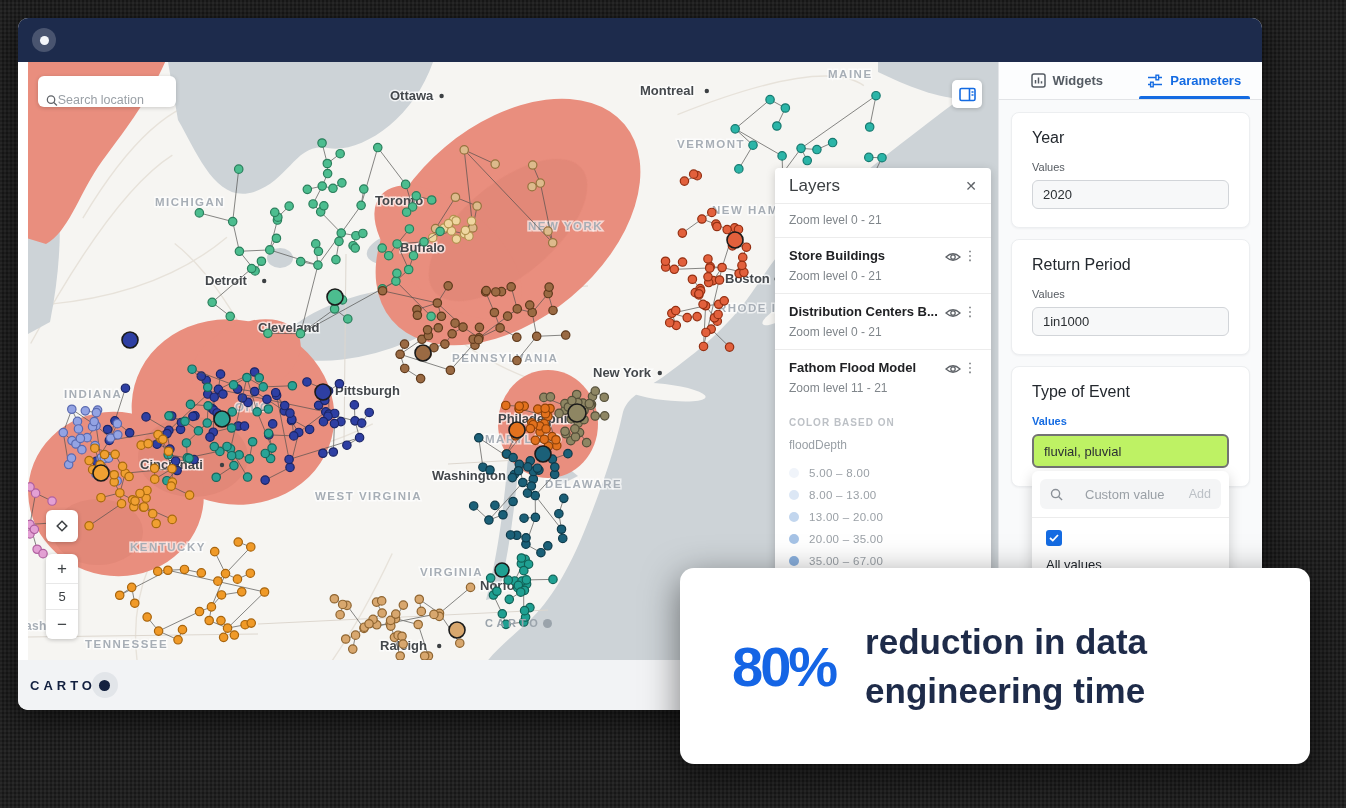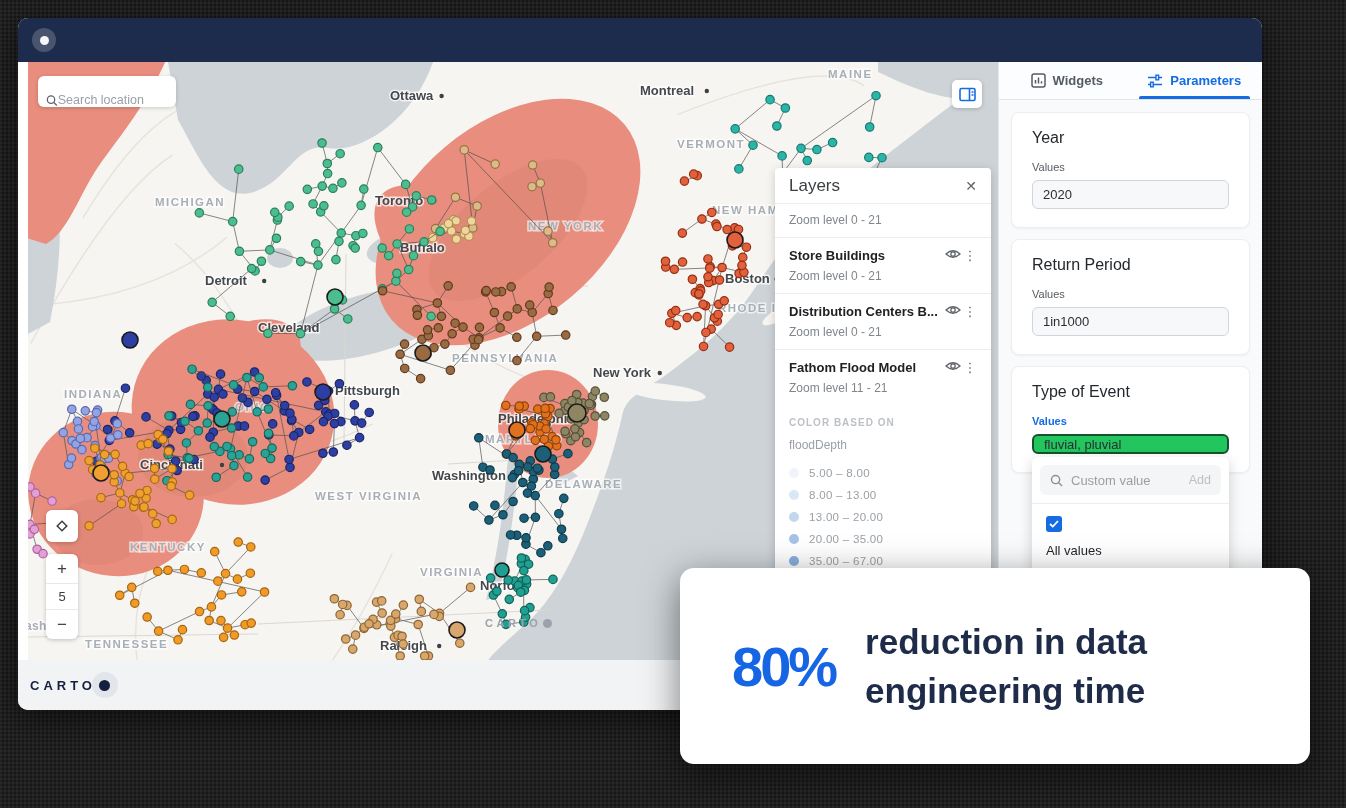--- a/index.html
+++ b/index.html
@@ -83,21 +83,21 @@
     background:#fff; border-radius:4px; box-shadow:0 2px 10px rgba(0,0,0,0.18);
     overflow:hidden;
   }
   .layers-head { display:flex; align-items:center; justify-content:space-between;
     padding:8px 14px 7px 14px; border-bottom:1px solid #ececec; }
   .layers-head .t { font-size:17px; color:#3c4043; }
   .layers-close { font-size:14px; color:#5f6368; cursor:pointer; line-height:1; }
   .layer-partial { padding:9px 14px 10px 14px; border-bottom:1px solid #ececec; }
   .layer-row { padding:10px 14px 10px 14px; border-bottom:1px solid #ececec; }
   .layer-row:last-of-type { border-bottom:none; }
-  .layer-row .top { display:flex; align-items:flex-start; }
+  .layer-row .top { display:flex; align-items:flex-end; }
   .layer-name { font-size:13px; font-weight:700; color:#202124; flex:1;
     white-space:nowrap; overflow:hidden; }
   .layer-sub, .layer-partial .layer-sub { font-size:12px; color:#80868b; margin-top:6px; }
   .layer-partial .layer-sub { margin-top:0; }
   .icon-btn { width:20px; display:flex; align-items:center; justify-content:center; cursor:pointer; }
   .kebab { color:#5f6368; font-size:13px; letter-spacing:0; cursor:pointer; width:14px; text-align:center; }
   .color-based { padding:12px 14px 2px 14px; font-size:10px; letter-spacing:1px; color:#bdc1c6; font-weight:700; }
   .color-field { padding:8px 14px 4px 14px; font-size:12px; color:#9aa0a6; }
   .legend { padding:6px 14px; }
   .legend-item { display:flex; align-items:center; gap:10px; padding:5px 0; }
@@ -119,27 +119,27 @@
     box-shadow:0 1px 2px rgba(30,40,60,0.05); padding:16px 20px 18px 20px; }
   .card-title { font-size:16px; font-weight:400; color:#23282e; }
   .card-label { font-size:11px; color:#565b61; margin-top:14px; }
   .card-label.accent { color:#146be2; font-weight:700; }
   .field { margin-top:7px; position:relative; }
   .field input {
     width:100%; height:29px; border:1px solid #d2d5d9; border-radius:6px; background:#f7f8f9;
     font-size:13px; color:#2b2f33; padding:0 10px; outline:none;
     font-family:"Liberation Sans", sans-serif;
   }
-  .field.focused input { background:#22c55e; border:2px solid #14532d; height:20px; font-weight:400; }
+  .field.focused input { background:#bef264; border:2px solid #737373; height:34px; font-weight:400; }
   .dropdown {
     position:absolute; top:calc(100% + 3px); left:0; right:0; height:168px; z-index:20;
     background:#fff; border-radius:6px; box-shadow:0 4px 14px rgba(0,0,0,0.18); overflow:hidden;
   }
   .dd-search { margin:8px; height:30px; background:#f4f5f6; border-radius:6px;
-    display:flex; align-items:center; padding:0 10px; gap:8px; }
+    display:flex; align-items:center; padding:0 10px; gap:22px; }
   .dd-search .ph { flex:1; font-size:13px; color:#9aa0a6; }
   .dd-add { font-size:12.5px; color:#bcc1c6; }
   .dd-divider { height:1px; background:#ececec; }
   .dd-row { display:flex; align-items:flex-start; gap:11px; padding:12px 14px;flex-direction:column; }
   .checkbox { width:16px; height:16px; border-radius:3px; background:#146be2;
     display:flex; align-items:center; justify-content:center; }
   .dd-row .lbl { font-size:13px; color:#23282e; }
   .dd-default { padding:12px 14px 4px 14px; font-size:12.5px; color:#6b7075; }
 
   

